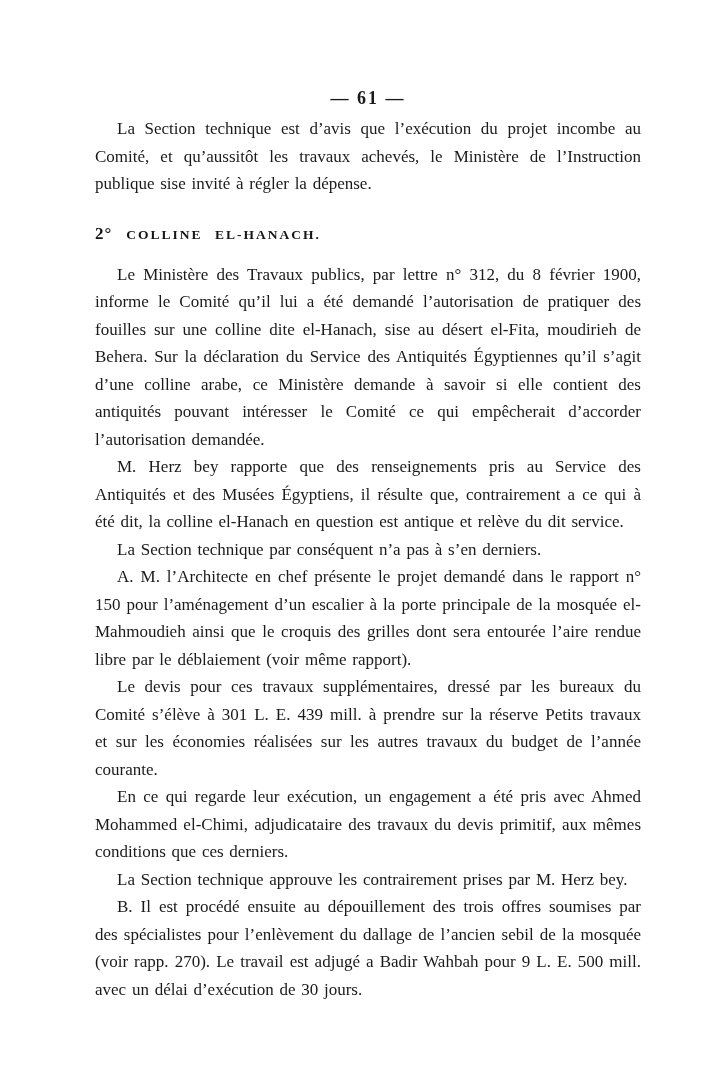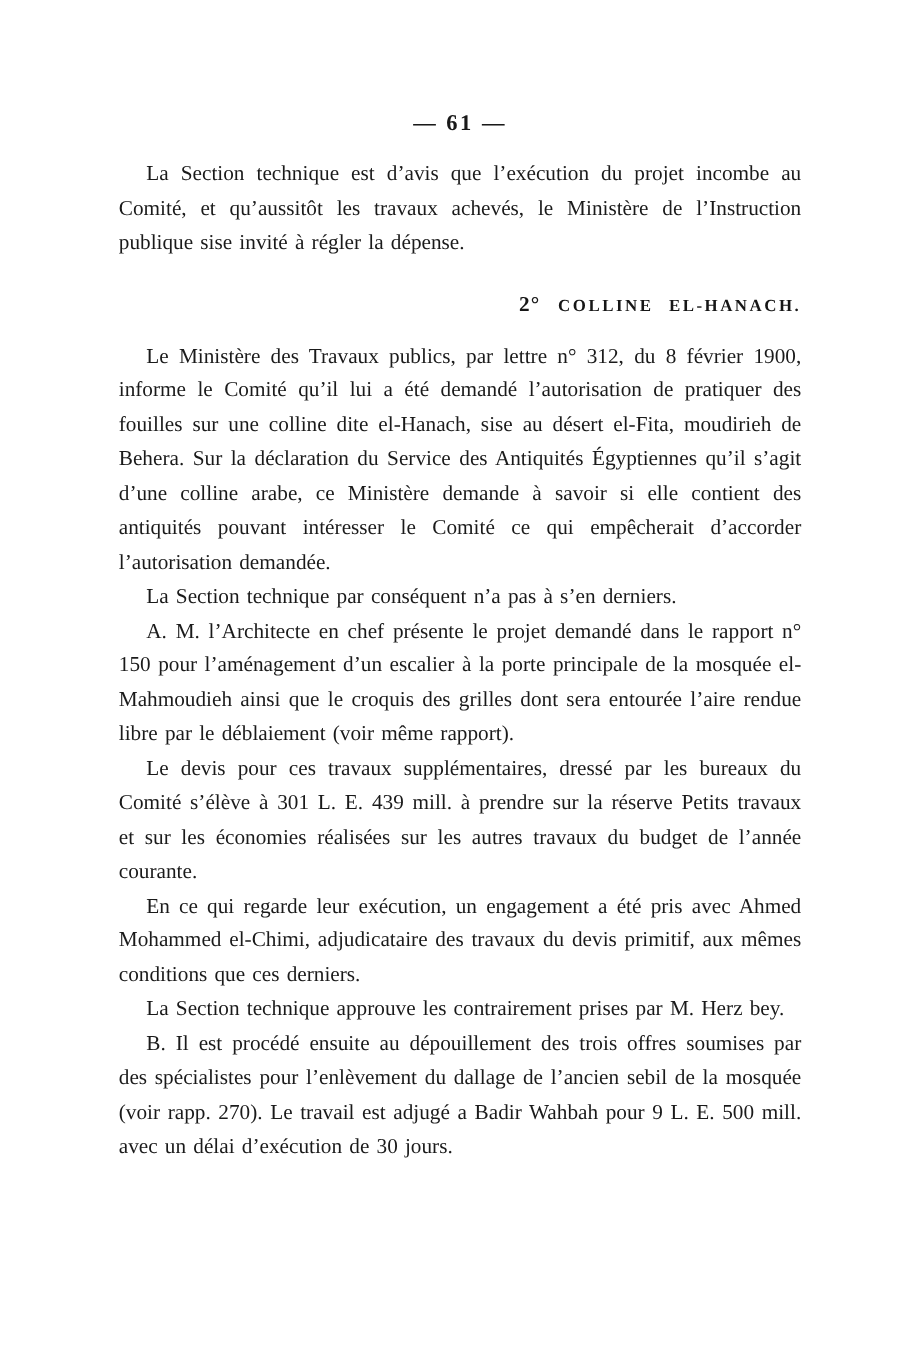--- a/index.html
+++ b/index.html
@@ -21,34 +21,34 @@
     left: 95px;
     top: 86px;
     width: 546px;
   }
   .page-number {
     text-align: center;
     font-size: 18px;
     font-weight: bold;
     letter-spacing: 2px;
     line-height: 24px;
-    margin-bottom: 15px;
+    margin-bottom: 5px;
     color: #191919;
   }
   p.body-par {
     margin: 0;
     font-size: 17px;
     line-height: 27.5px;
     text-align: justify;
     text-align-last: left;
     text-indent: 22px;
     word-spacing: 1.5px;
   }
   .section-heading {
-    text-align: right;
+    text-align: left;
     margin-top: 27px;
     margin-bottom: 17px;
     line-height: 18px;
     white-space: nowrap;
   }
   .heading-numeral {
     font-size: 17px;
     font-weight: bold;
     color: #161616;
     margin-right: 14px;
@@ -73,20 +73,21 @@
     <div class="page-number">— 61 —</div>
 
     <p class="body-par">La Section technique est d’avis que l’exécution du projet incombe au Comité, et qu’aussitôt les travaux achevés, le Ministère de l’Instruction publique sise invité à régler la dépense.</p>
 
     <div class="section-heading">
       <span class="heading-numeral">2°</span><span class="heading-title">COLLINE EL-HANACH.</span>
     </div>
 
     <p class="body-par">Le Ministère des Travaux publics, par lettre n° 312, du 8 février 1900, informe le Comité qu’il lui a été demandé l’autorisation de pratiquer des fouilles sur une colline dite el-Hanach, sise au désert el-Fita, moudirieh de Behera. Sur la déclaration du Service des Antiquités Égyptiennes qu’il s’agit d’une colline arabe, ce Ministère demande à savoir si elle contient des antiquités pouvant intéresser le Comité ce qui empêcherait d’accorder l’autorisation demandée.</p>
 
+    <p class="body-par">M. Herz bey rapporte que des renseignements pris au Service des Antiquités et des Musées Égyptiens, il résulte que, contrairement a ce qui à été dit, la colline el-Hanach en question est antique et relève du dit service.</p>
 
     <p class="body-par">La Section technique par conséquent n’a pas à s’en derniers.</p>
 
 
     <p class="body-par">A.  M. l’Architecte en chef présente le projet demandé dans le rapport n° 150 pour l’aménagement d’un escalier à la porte principale de la mosquée el-Mahmoudieh ainsi que le croquis des grilles dont sera entourée l’aire rendue libre par le déblaiement (voir même rapport).</p>
 
     <p class="body-par"><span>Le devis pour ces travaux supplémentaires, dressé par les bureaux du Comité s’élève à 301 L. E. 439 mill. à prendre sur la réserve </span><span class="italic-run">Petits travaux</span><span> et sur les économies réalisées sur les autres travaux du budget de l’année courante.</span></p>
 
     <p class="body-par">En ce qui regarde leur exécution, un engagement a été pris avec Ahmed Mohammed el-Chimi, adjudicataire des travaux du devis primitif, aux mêmes conditions que ces derniers.</p>
 

